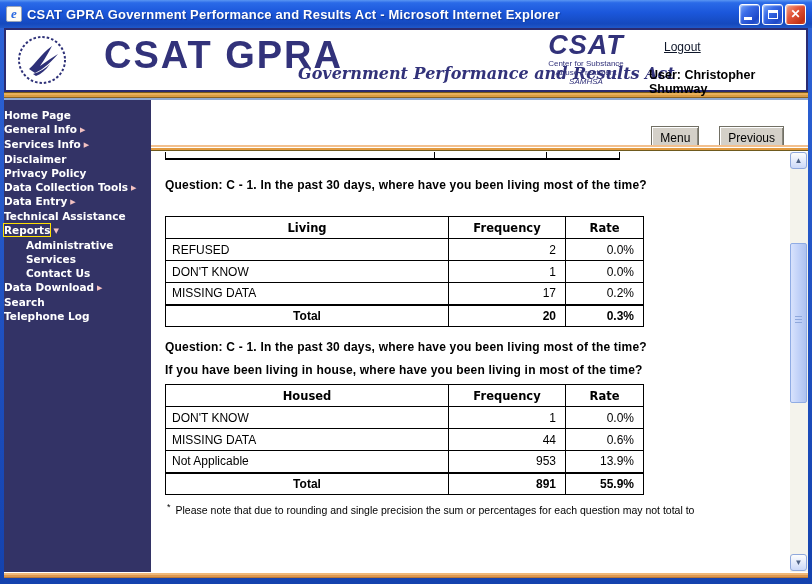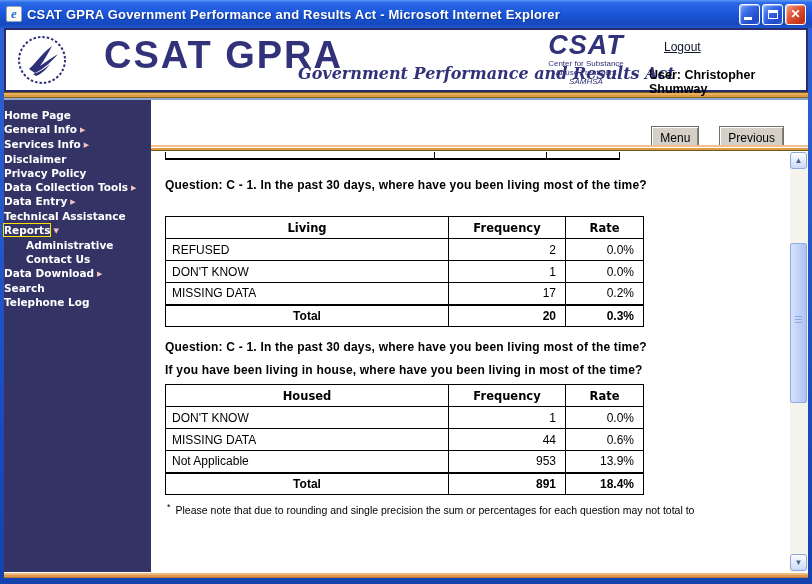--- a/index.html
+++ b/index.html
@@ -158,20 +158,21 @@
         <div class="nav-item"><span class="nav-label">Home Page</span></div>
         <div class="nav-item"><span class="nav-label">General Info</span><span class="nav-arrow">▶</span></div>
         <div class="nav-item"><span class="nav-label">Services Info</span><span class="nav-arrow">▶</span></div>
         <div class="nav-item"><span class="nav-label">Disclaimer</span></div>
         <div class="nav-item"><span class="nav-label">Privacy Policy</span></div>
         <div class="nav-item"><span class="nav-label">Data Collection Tools</span><span class="nav-arrow">▶</span></div>
         <div class="nav-item"><span class="nav-label">Data Entry</span><span class="nav-arrow">▶</span></div>
         <div class="nav-item"><span class="nav-label">Technical Assistance</span></div>
         <div class="nav-item"><span class="nav-label selected">Reports</span><span class="nav-arrow">▼</span></div>
         <div class="nav-item indent"><span class="nav-label">Administrative</span></div>
+        <div class="nav-item indent"><span class="nav-label">Services</span></div>
         <div class="nav-item indent"><span class="nav-label">Contact Us</span></div>
         <div class="nav-item"><span class="nav-label">Data Download</span><span class="nav-arrow">▶</span></div>
         <div class="nav-item"><span class="nav-label">Search</span></div>
         <div class="nav-item"><span class="nav-label">Telephone Log</span></div>
       </div>
 
       <div class="content">
         <div class="btn-row">
           <button class="classic-btn">Menu</button>
           <button class="classic-btn">Previous</button>
@@ -241,21 +242,21 @@
               <td class="num">0.6%</td>
             </tr>
             <tr>
               <td>Not Applicable</td>
               <td class="num">953</td>
               <td class="num">13.9%</td>
             </tr>
             <tr class="total-row">
               <td>Total</td>
               <td class="num">891</td>
-              <td class="num">18.4%</td>
+              <td class="num">55.9%</td>
             </tr>
           </tbody>
         </table>
 
         <div class="footnote">
           <span class="fn-marker">*</span><span>Please note that due to rounding and single precision the sum or percentages for each question may not total to</span>
         </div>
 
         <div class="scrollbar">
           <div class="scroll-btn up"><span>▲</span></div>

